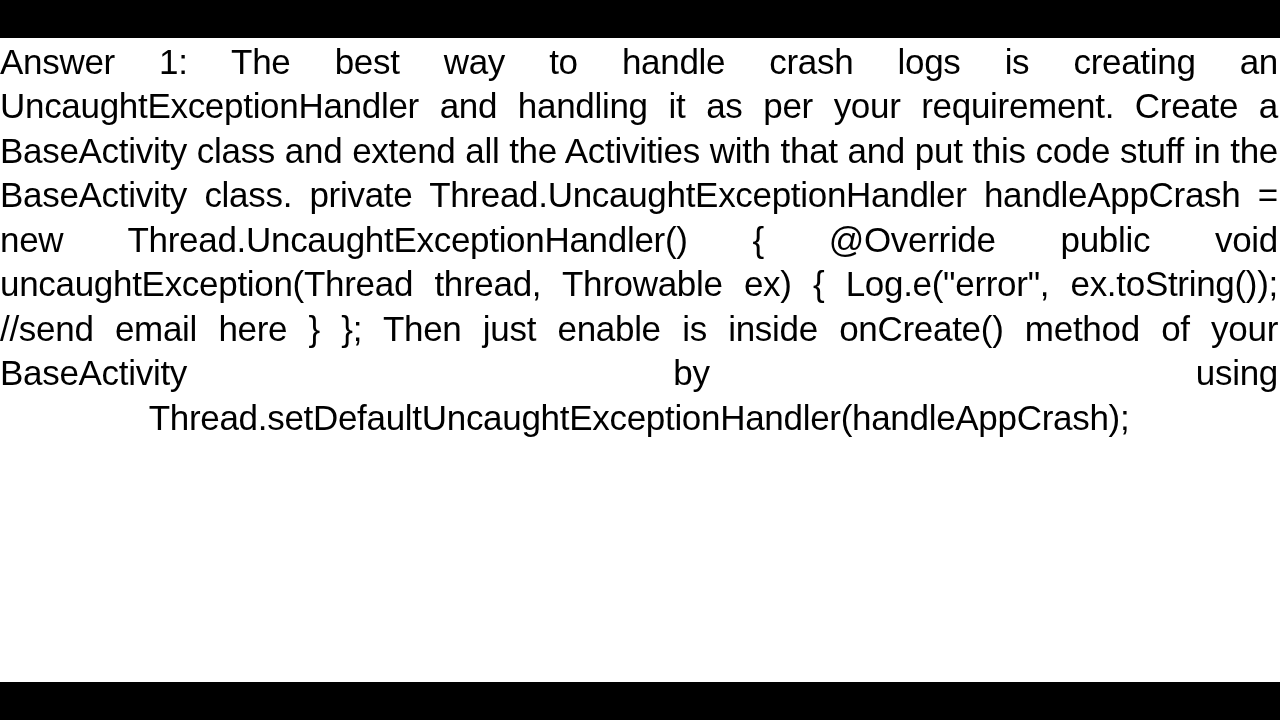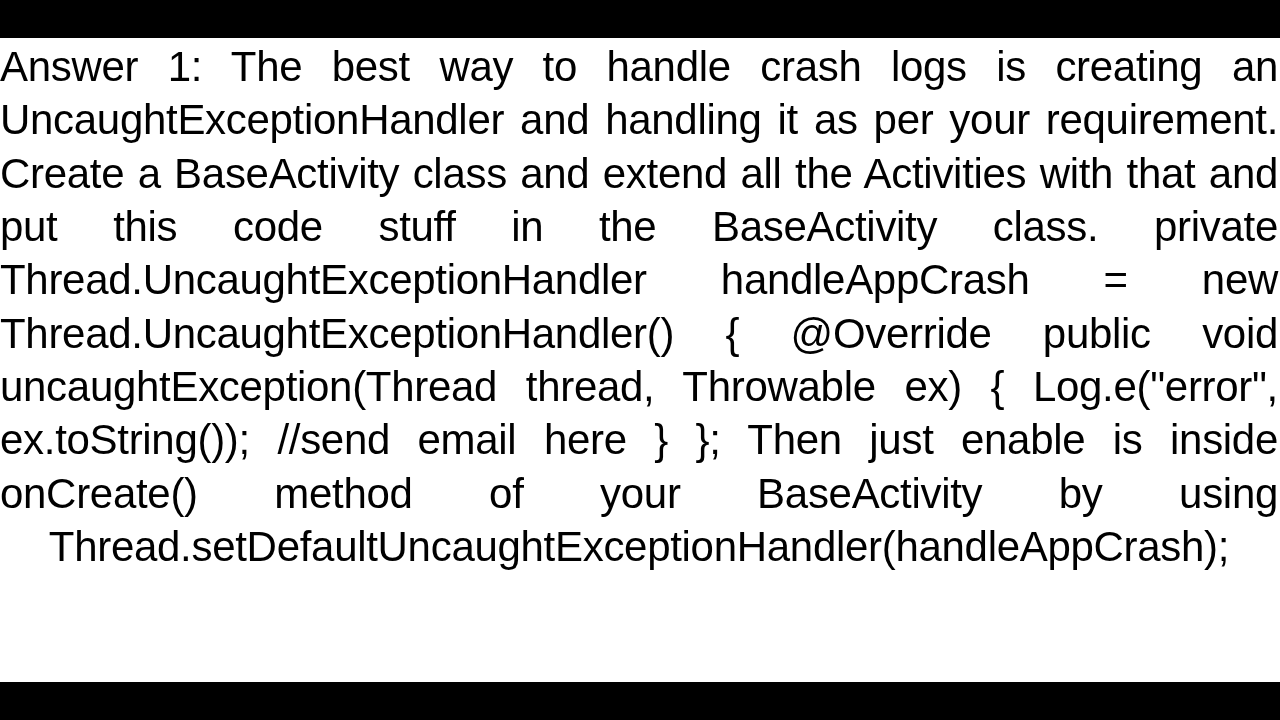--- a/index.html
+++ b/index.html
@@ -11,21 +11,21 @@
       overflow: hidden;
     }
     .content {
       position: absolute;
       top: 38px;
       left: 0;
       width: 1280px;
       height: 644px;
       background: #fff;
       color: #000;
-      font-size: 42px;
+      font-size: 35px;
       line-height: 1.27;
       text-align: justify;
       text-align-last: center;
       padding: 2px 2px 0 0;
       overflow: hidden;
       letter-spacing: -0.3px;
     }
   </style>
 </head>
 <body>

